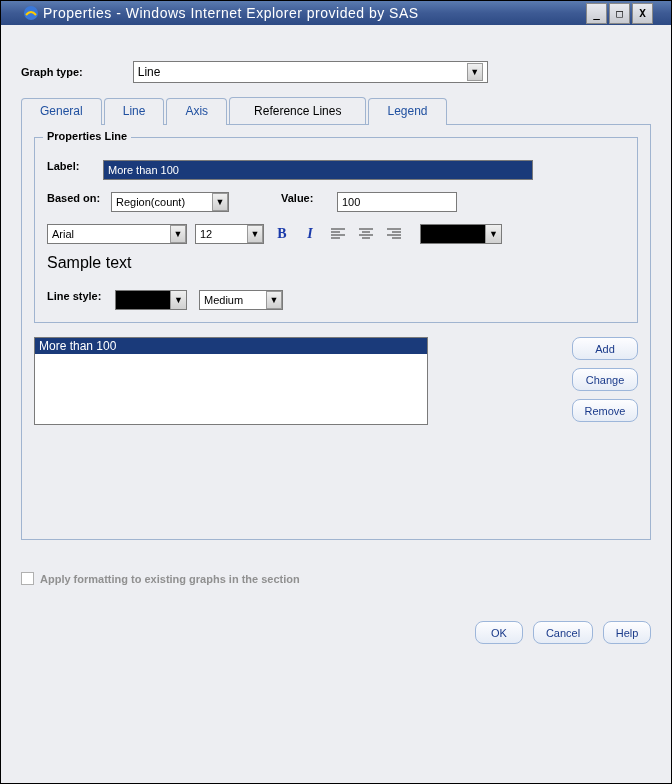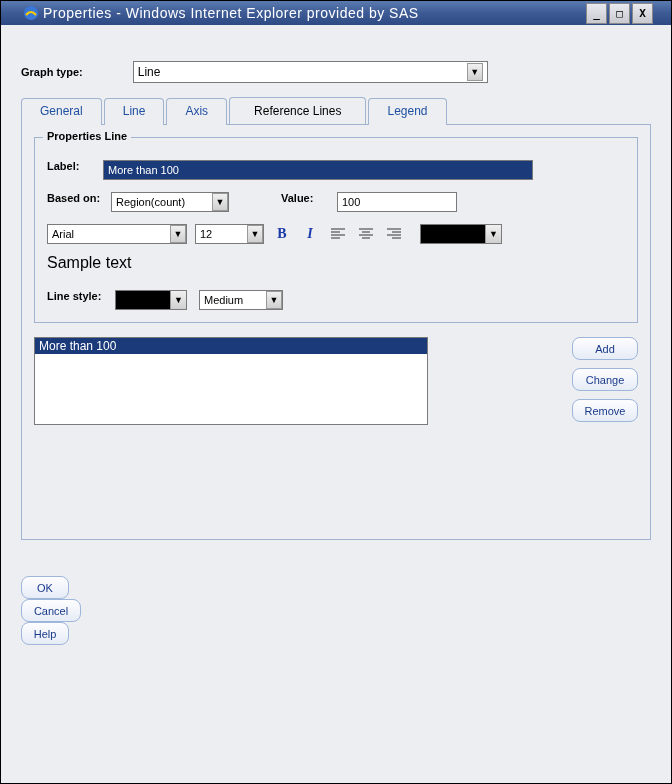--- a/index.html
+++ b/index.html
@@ -55,21 +55,21 @@
 .listbox { width: 394px; height: 88px; border: 1px solid #7a7a7a; background: #fff; font-size: 12px; overflow: auto; }
 .list-item { padding: 1px 4px; }
 .list-item.selected { background: #1a3a7a; color: #fff; }
 
 .side-buttons { display: flex; flex-direction: column; gap: 8px; margin-left: auto; }
 .btn { width: 66px; height: 23px; background: linear-gradient(to bottom, #fdfdff, #e6ecf6); border: 1px solid #9db6da; border-radius: 8px; cursor: pointer; font-size: 11px; color: #1a3a8a; display: flex; align-items: center; justify-content: center; }
 
 .checkbox-row { display: flex; align-items: center; margin-top: 32px; gap: 6px; color: #909090; font-size: 11px; font-weight: bold; }
 .checkbox { width: 13px; height: 13px; border: 1px solid #b0b0b0; background: #fff; }
 
-.bottom-buttons { display: flex; justify-content: flex-end; margin-top: 36px; flex-direction: column; }
+.bottom-buttons { display: flex; gap: 10px; justify-content: flex-end; margin-top: 36px; }
 .btn-sm { width: 60px; height: 23px; }
 </style>
 </head>
 <body>
 
 <div class="window">
 
   <div class="titlebar">
     <span class="titlebar-icon">
       <svg width="16" height="16" viewBox="0 0 16 16">
@@ -183,20 +183,24 @@
         </div>
         <div class="side-buttons">
           <div class="btn">Add</div>
           <div class="btn">Change</div>
           <div class="btn">Remove</div>
         </div>
       </div>
 
     </div>
 
+    <div class="checkbox-row">
+      <span class="checkbox"></span>
+      <span>Apply formatting to existing graphs in the section</span>
+    </div>
 
     <div class="bottom-buttons">
       <div class="btn btn-sm" style="width:48px;">OK</div>
       <div class="btn btn-sm">Cancel</div>
       <div class="btn btn-sm" style="width:48px;">Help</div>
     </div>
 
   </div>
 </div>
 

